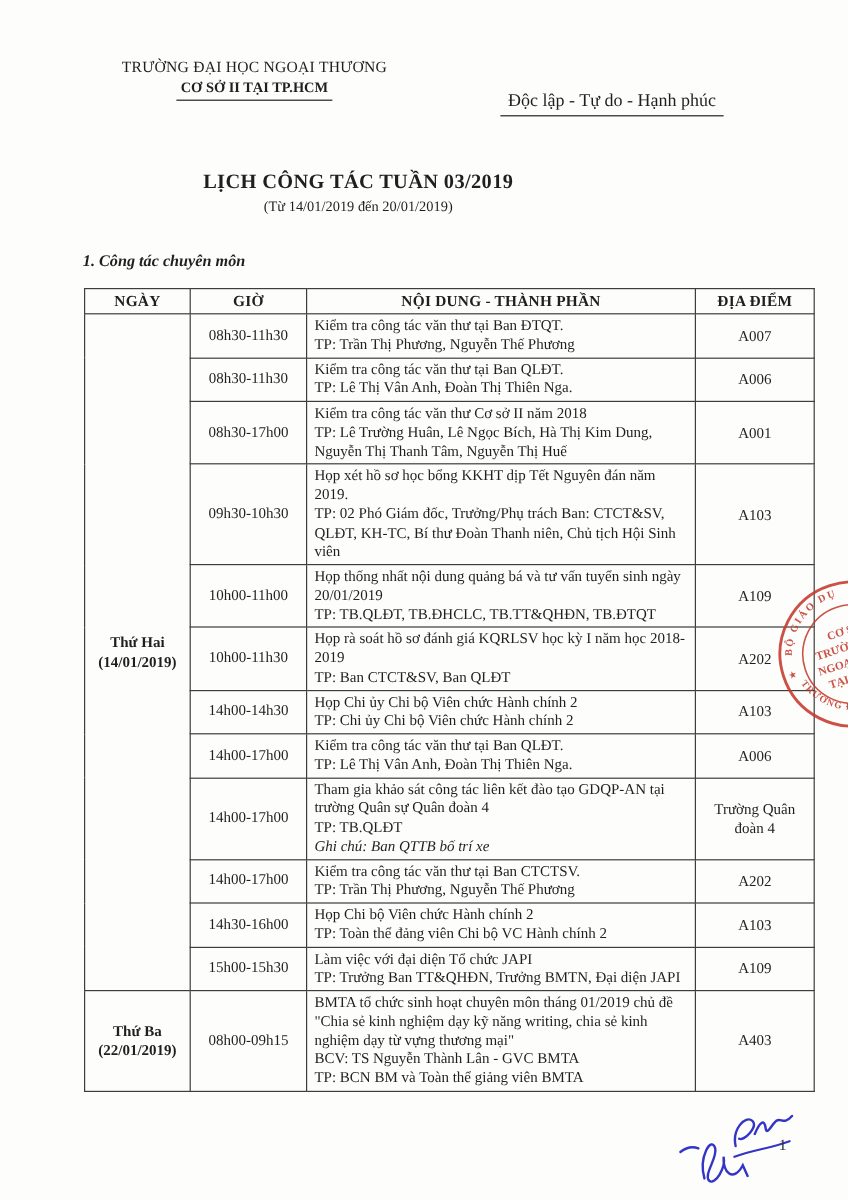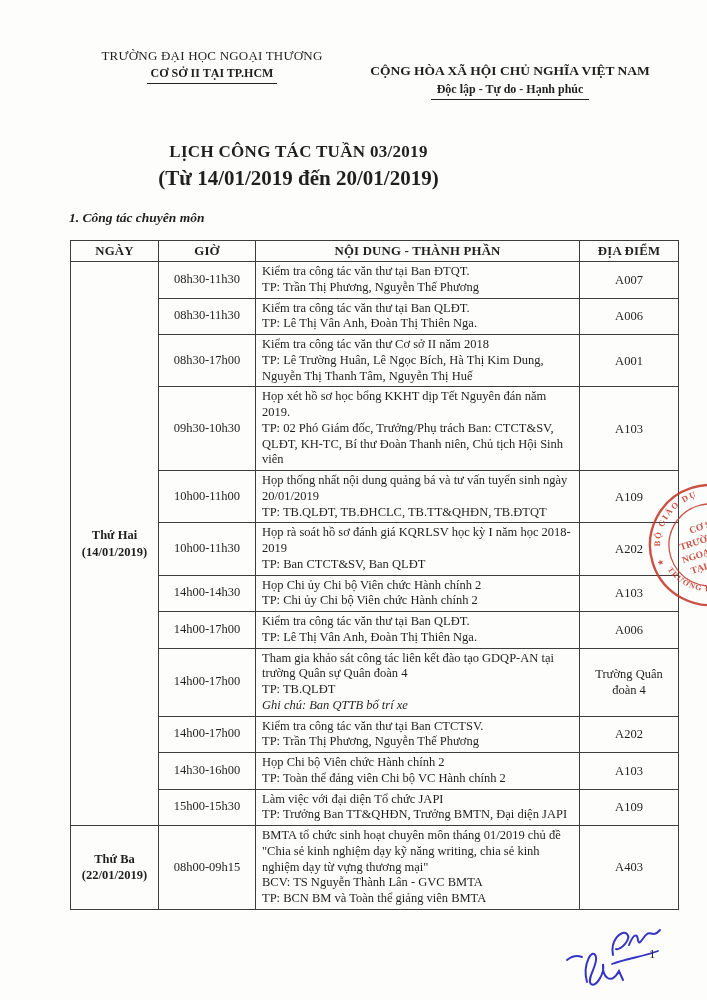--- a/index.html
+++ b/index.html
@@ -13,26 +13,26 @@
     color:#1f1f1f;
     -webkit-font-smoothing:antialiased;
   }
   
   .org-block{position:absolute;top:48px;left:64px;width:296px;text-align:center;line-height:1.3;}
   .org-line1{font-size:13px;letter-spacing:.2px;}
   .org-line2{font-size:12px;font-weight:bold;margin-top:1px;}
   .org-line2 span{display:inline-block;border-bottom:1.4px solid #222;padding:0 4px 2px 4px;}
   .national-block{position:absolute;top:62px;left:360px;width:300px;text-align:center;line-height:1.35;}
   .national-line1{font-size:13.5px;font-weight:bold;}
-  .national-line2{font-size:12px;font-weight:bold;margin-top:1px;}
+  .national-line2{font-size:15px;font-weight:normal;margin-top:12px;}
   .national-line2 span{display:inline-block;border-bottom:1.4px solid #222;padding:0 6px 2px 6px;}
   
   .doc-title{position:absolute;top:141px;left:12px;width:573px;text-align:center;line-height:1.35;}
   .doc-title .t1{font-size:17px;font-weight:bold;letter-spacing:.3px;}
-  .doc-title .t2{font-size:21px;font-weight:bold;text-align:center;}
+  .doc-title .t2{font-size:12px;font-weight:normal;text-align:center;}
   
   .section-heading{position:absolute;top:210px;left:69px;font-size:13.5px;font-weight:bold;font-style:italic;}
   
   table.schedule{
     position:absolute;top:240px;left:70px;
     width:608px;border-collapse:collapse;table-layout:fixed;
     font-size:12.5px;line-height:1.26;
   }
   .schedule th,.schedule td{border:1.4px solid #3d3d3d;padding:1px 5px;vertical-align:middle;}
   .schedule th{font-size:12.8px;font-weight:bold;text-align:center;padding:2px 2px;letter-spacing:.2px;}
@@ -52,21 +52,20 @@
 <body>
 
 <div class="page">
 
   <div class="org-block">
     <div class="org-line1">TRƯỜNG ĐẠI HỌC NGOẠI THƯƠNG</div>
     <div class="org-line2"><span>CƠ SỞ II TẠI TP.HCM</span></div>
   </div>
 
   <div class="national-block">
-    <div class="national-line1">CỘNG HÒA XÃ HỘI CHỦ NGHĨA VIỆT NAM</div>
     <div class="national-line2"><span>Độc lập - Tự do - Hạnh phúc</span></div>
   </div>
 
   <div class="doc-title">
     <div class="t1">LỊCH CÔNG TÁC TUẦN 03/2019</div>
     <div class="t2">(Từ 14/01/2019 đến 20/01/2019)</div>
   </div>
 
   <div class="section-heading">1. Công tác chuyên môn</div>
 

